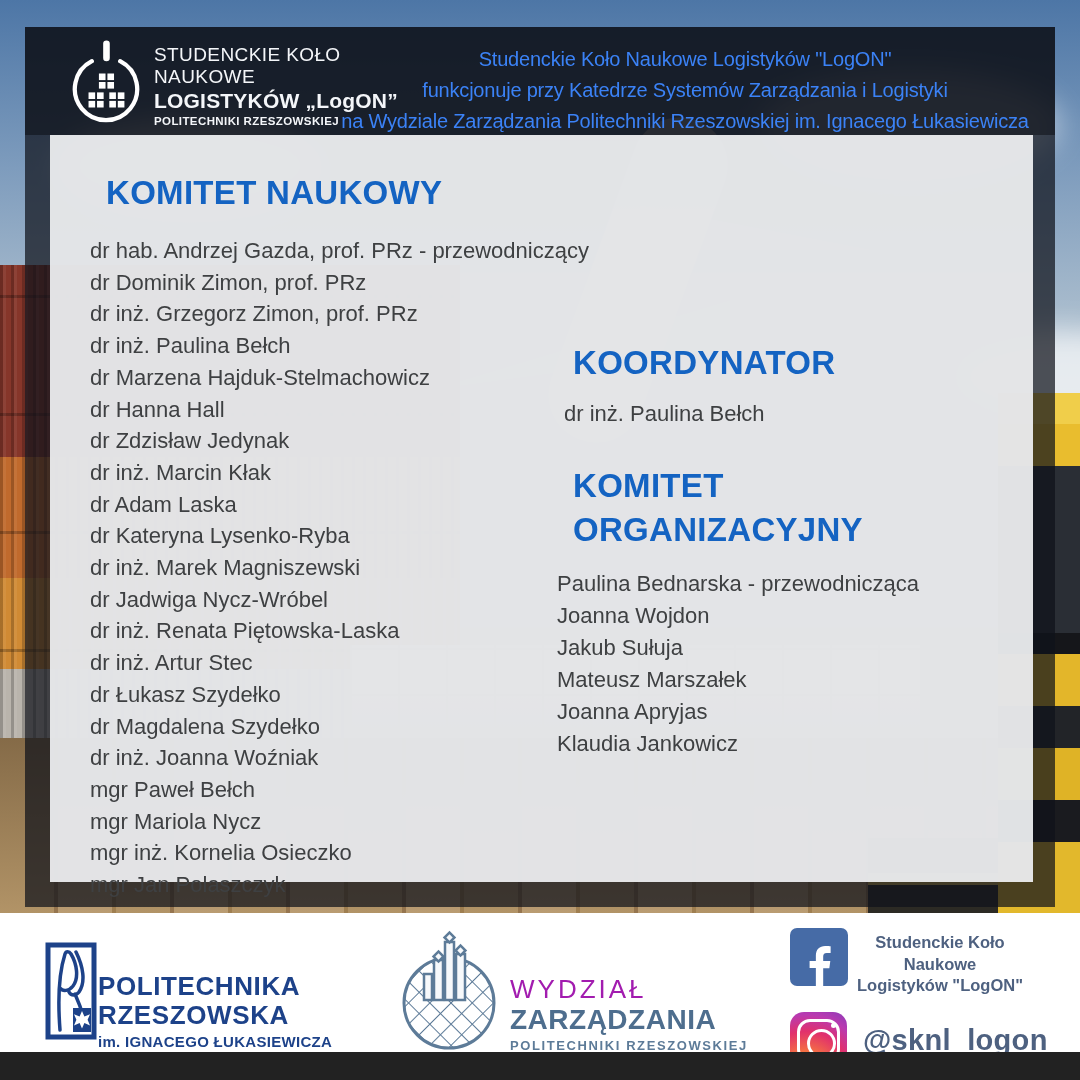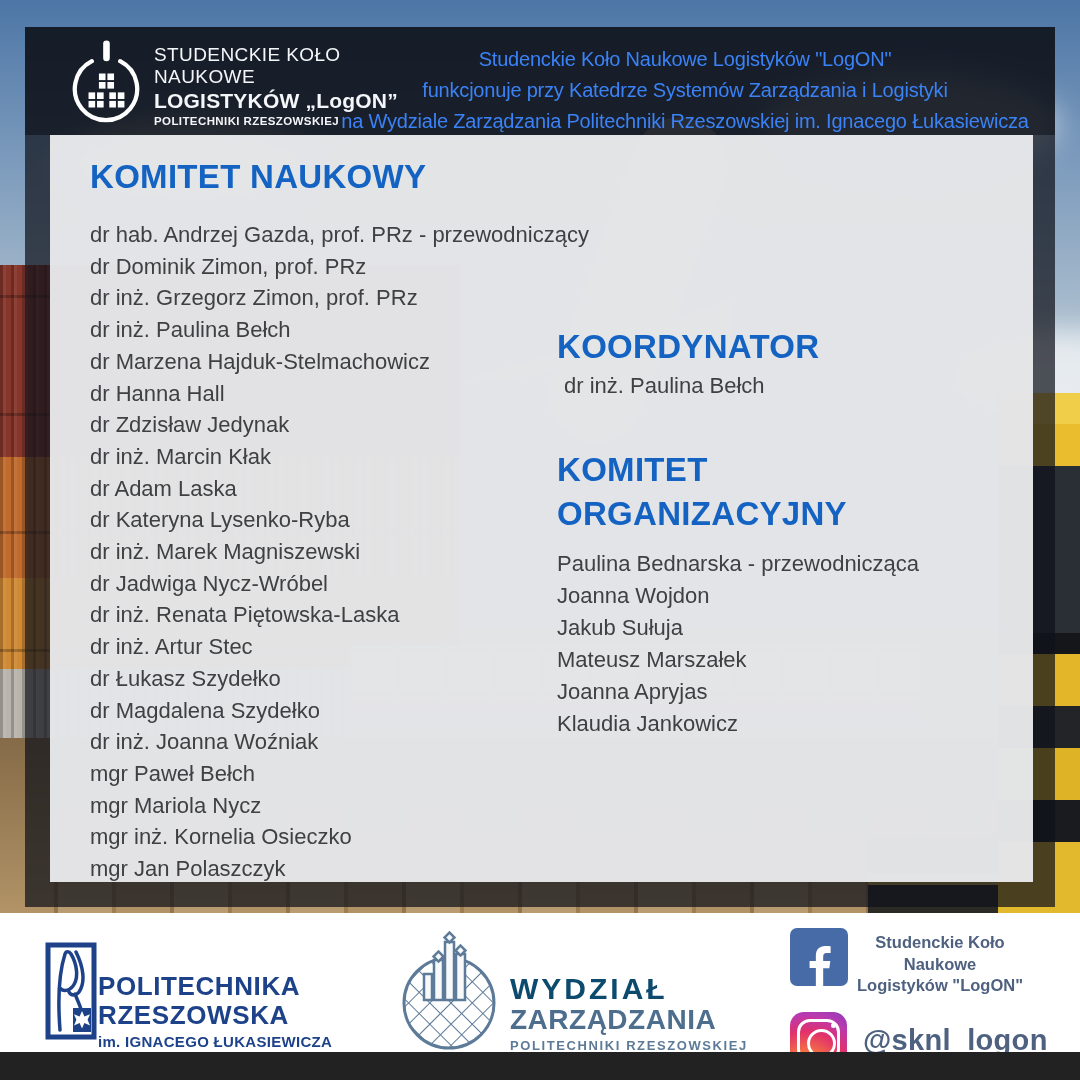--- a/index.html
+++ b/index.html
@@ -48,40 +48,40 @@
   .logo-l1,.logo-l2{font-size:19px;line-height:22px;font-weight:500;letter-spacing:.4px;}
   .logo-l3{font-size:21px;line-height:25px;font-weight:700;letter-spacing:.2px;}
   .logo-l4{font-size:11.5px;line-height:16px;font-weight:700;letter-spacing:.4px;}
   .header-desc{position:absolute;left:315px;top:44px;width:740px;text-align:center;
       color:#3b82f6;font-size:20px;line-height:31px;font-weight:400;letter-spacing:-.2px;}
   .header-desc div{white-space:nowrap;}
 
   
   .panel{position:absolute;left:50px;top:135px;width:983px;height:747px;
       background:rgba(236,237,239,.95);}
-  h2.sec{margin:0;color:#1463c2;font-size:33px;line-height:38px;font-weight:700;letter-spacing:.3px;}
+  h2.sec{margin:16px;color:#1463c2;font-size:33px;line-height:38px;font-weight:700;letter-spacing:.3px;}
   .members{margin:0;padding:0;color:#3e4042;font-size:22px;line-height:31.7px;}
   .members div{white-space:nowrap;}
   .sec-nauk{position:absolute;left:90px;top:158px;}
   .sec-nauk .members{margin-top:23px;}
   .sec-koor{position:absolute;left:557px;top:328px;}
   .sec-koor .members{margin-top:4px;padding-left:7px;line-height:31px;}
   .sec-org{position:absolute;left:557px;top:448px;}
   .sec-org h2{width:340px;line-height:44px;}
   .sec-org .members{margin-top:12px;line-height:32px;}
 
   
   .footer{position:absolute;left:0;top:913px;width:1080px;height:167px;background:#ffffff;}
   .prz{position:absolute;left:45px;top:29px;display:flex;gap:1px;}
   .prz-text{margin-top:30px;color:#1d4289;}
   .prz-l1,.prz-l2{font-size:26px;line-height:29px;font-weight:800;letter-spacing:.6px;}
   .prz-l3{font-size:15px;line-height:24px;font-weight:700;letter-spacing:.3px;}
   .wz{position:absolute;left:398px;top:15px;display:flex;gap:10px;}
   .wz-text{margin-top:46px;}
-  .wz-l1{font-size:30px;line-height:30px;font-weight:700;letter-spacing:3px;color:#0c4a6e;}
+  .wz-l1{font-size:26px;line-height:30px;font-weight:400;letter-spacing:3px;color:#a21caf;}
   .wz-l2{font-size:28px;line-height:32px;font-weight:800;letter-spacing:.5px;color:#4e6e8e;}
   .wz-l3{font-size:13px;line-height:20px;font-weight:700;letter-spacing:1.6px;color:#5d7b98;}
   .social{position:absolute;left:790px;top:15px;width:270px;}
   .fb-row{display:flex;align-items:flex-start;}
   .fb-icon{position:relative;width:58px;height:58px;background:#466ba6;border-radius:7px;overflow:hidden;flex:0 0 auto;}
   .fb-icon svg{position:absolute;left:13px;top:12px;}
   .fb-label{width:168px;margin-left:8px;margin-top:4px;text-align:center;
       color:#4e6180;font-size:16.5px;line-height:21.5px;font-weight:700;}
   .ig-row{display:flex;align-items:center;margin-top:15px;}
   .ig-icon{position:relative;width:57px;height:57px;border-radius:14px;flex:0 0 auto;

